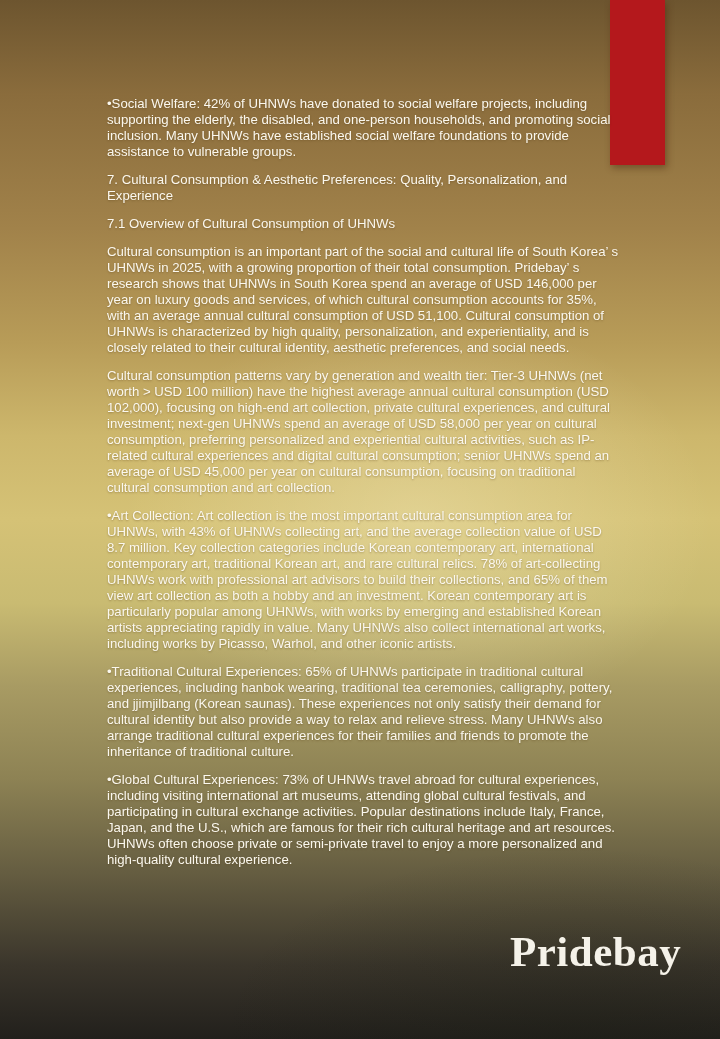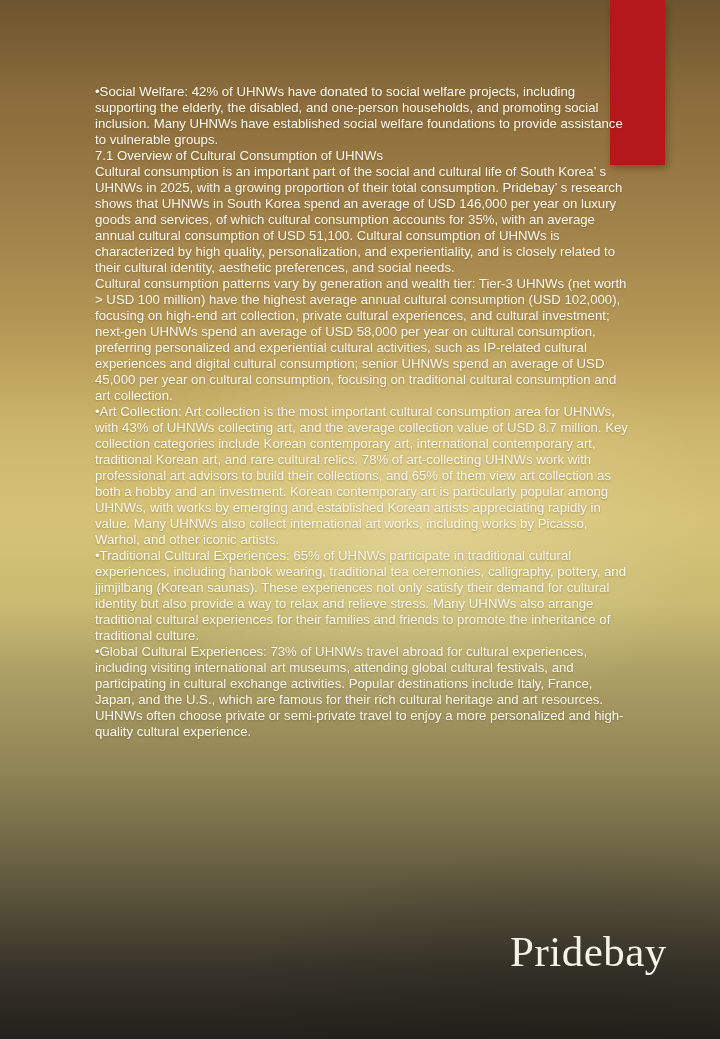--- a/index.html
+++ b/index.html
@@ -42,43 +42,44 @@
     position: absolute;
     left: 95px;
     top: 84px;
     width: 538px;
     color: #fbf8ef;
     font-size: 13.2px;
     line-height: 16px;
     text-shadow: 0 1px 2px rgba(90, 65, 25, 0.40);
   }
   .content p {
-    margin: 0;
+    margin: 12px;
     white-space: pre-wrap;
   }
   .brand-logo {
     position: absolute;
     left: 510px;
     top: 928px;
     color: #f5f2e9;
     font-family: "Liberation Serif", serif;
     font-size: 43px;
-    font-weight: 400;
+    font-weight: 700;
     line-height: 1.1;
     letter-spacing: 0.5px;
   }
 </style>
 </head>
 <body>
 
 <div class="page">
   <div class="accent-banner"></div>
 
   <div class="content">
     <p>•Social Welfare: 42% of UHNWs have donated to social welfare projects, including supporting the elderly, the disabled, and one-person households, and promoting social inclusion. Many UHNWs have established social welfare foundations to provide assistance to vulnerable groups.</p>
+    <p>7. Cultural Consumption &amp; Aesthetic Preferences: Quality, Personalization, and Experience</p>
     <p>7.1 Overview of Cultural Consumption of UHNWs</p>
     <p>Cultural consumption is an important part of the social and cultural life of South Korea’ s UHNWs in 2025, with a growing proportion of their total consumption. Pridebay’ s research shows that UHNWs in South Korea spend an average of USD 146,000 per year on luxury goods and services, of which cultural consumption accounts for 35%, with an average annual cultural consumption of USD 51,100. Cultural consumption of UHNWs is characterized by high quality, personalization, and experientiality, and is closely related to their cultural identity, aesthetic preferences, and social needs.</p>
     <p>Cultural consumption patterns vary by generation and wealth tier: Tier-3 UHNWs (net worth &gt; USD 100 million) have the highest average annual cultural consumption (USD 102,000), focusing on high-end art collection, private cultural experiences, and cultural investment; next-gen UHNWs spend an average of USD 58,000 per year on cultural consumption, preferring personalized and experiential cultural activities, such as IP-related cultural experiences and digital cultural consumption; senior UHNWs spend an average of USD 45,000 per year on cultural consumption, focusing on traditional cultural consumption and art collection.</p>
     <p>•Art Collection: Art collection is the most important cultural consumption area for UHNWs, with 43% of UHNWs collecting art, and the average collection value of USD 8.7 million. Key collection categories include Korean contemporary art, international contemporary art, traditional Korean art, and rare cultural relics. 78% of art-collecting UHNWs work with professional art advisors to build their collections, and 65% of them view art collection as both a hobby and an investment. Korean contemporary art is particularly popular among UHNWs, with works by emerging and established Korean artists appreciating rapidly in value. Many UHNWs also collect international art works, including works by Picasso, Warhol, and other iconic artists.</p>
     <p>•Traditional Cultural Experiences: 65% of UHNWs participate in traditional cultural experiences, including hanbok wearing, traditional tea ceremonies, calligraphy, pottery, and jjimjilbang (Korean saunas). These experiences not only satisfy their demand for cultural identity but also provide a way to relax and relieve stress. Many UHNWs also arrange traditional cultural experiences for their families and friends to promote the inheritance of traditional culture.</p>
     <p>•Global Cultural Experiences: 73% of UHNWs travel abroad for cultural experiences, including visiting international art museums, attending global cultural festivals, and participating in cultural exchange activities. Popular destinations include Italy, France, Japan, and the U.S., which are famous for their rich cultural heritage and art resources. UHNWs often choose private or semi-private travel to enjoy a more personalized and high-quality cultural experience.</p>
   </div>
 
   <div class="brand-logo">Pridebay</div>
 </div>

